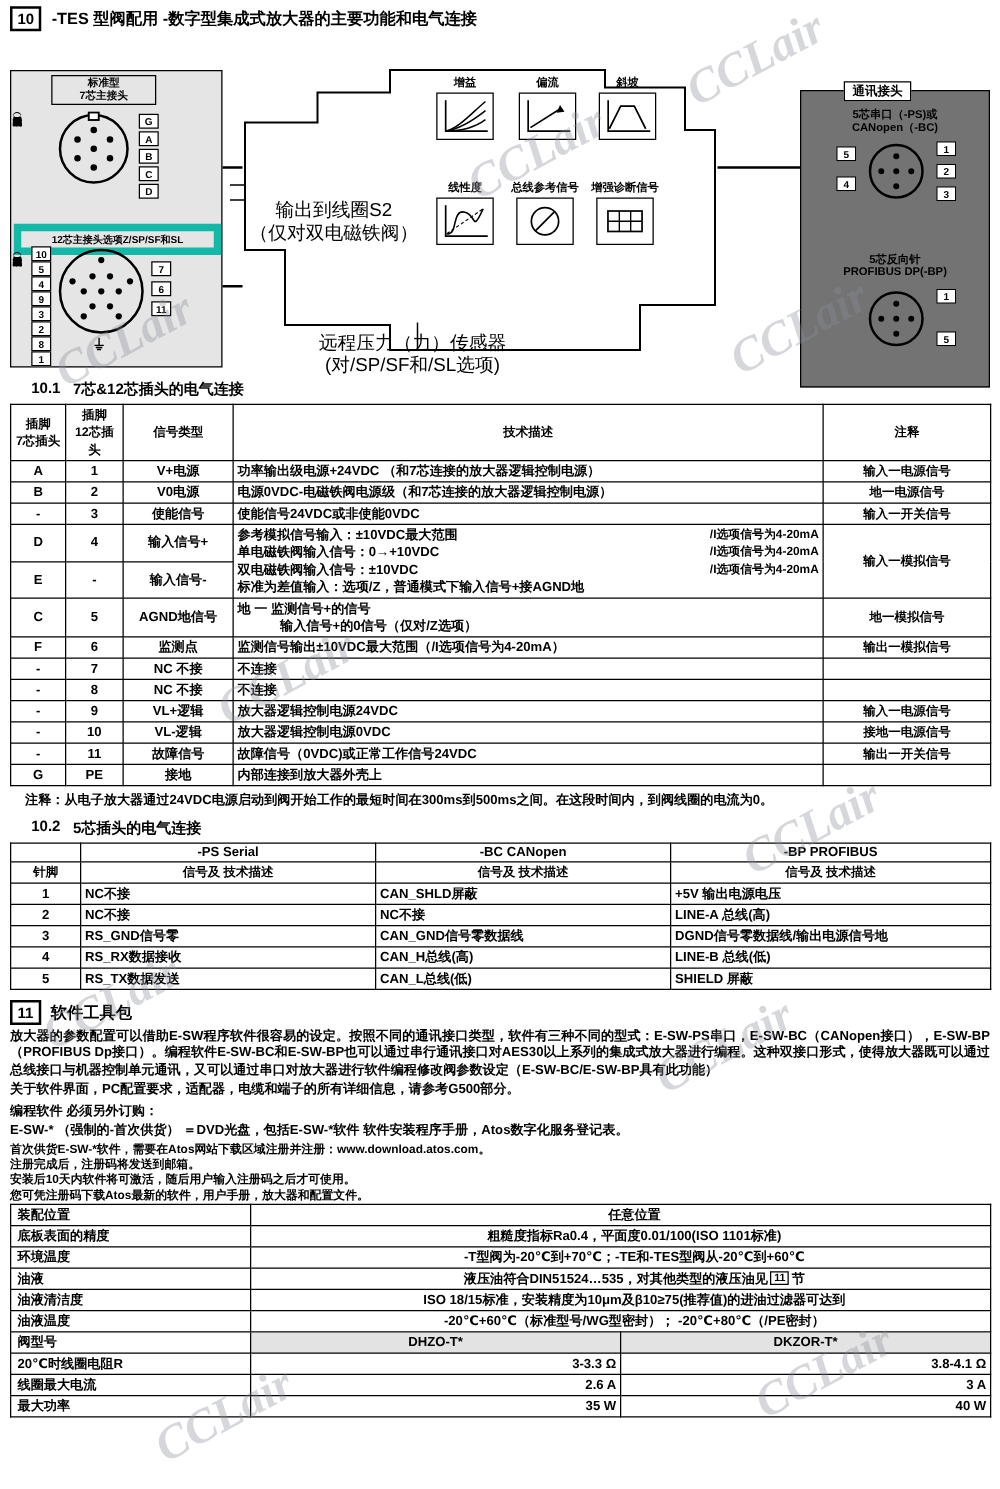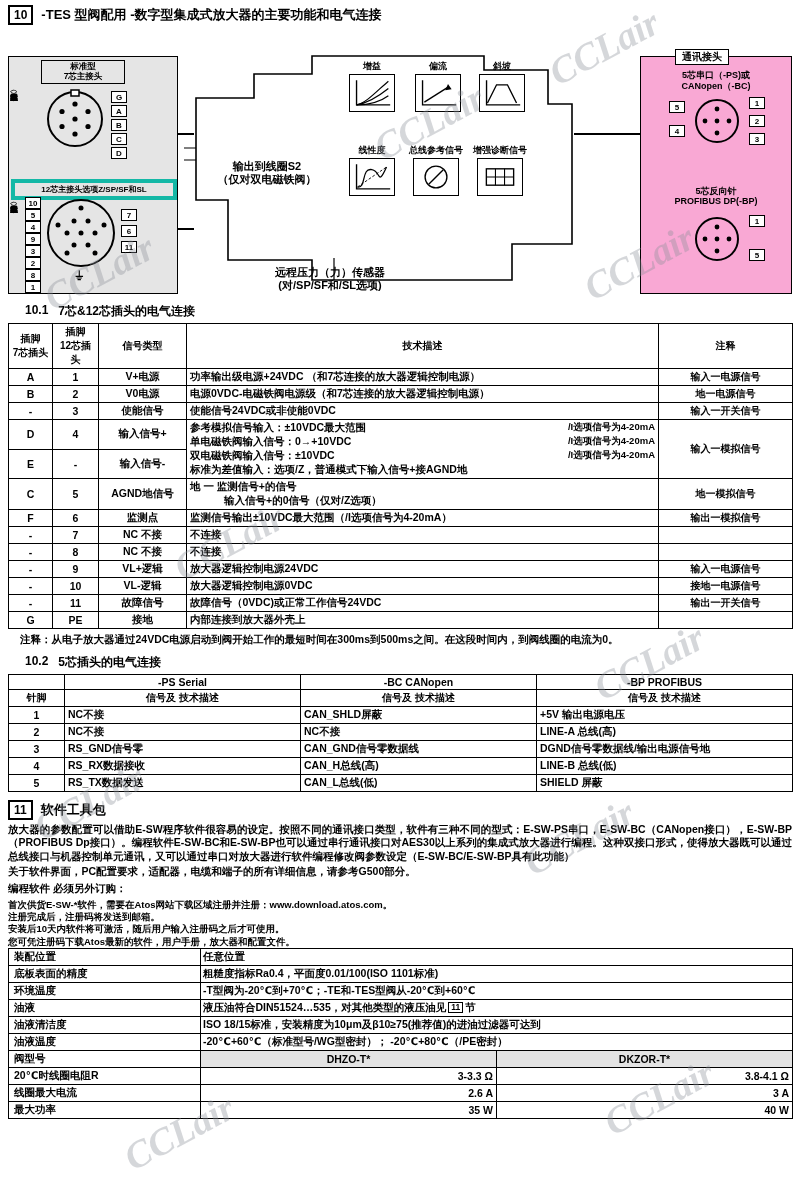--- a/index.html
+++ b/index.html
@@ -15,33 +15,33 @@
   .sec-title { font-weight:bold; font-size:13px; }
   .subsec { display:flex; gap:10px; font-weight:bold; font-size:12px; margin:7px 17px 3px; }
 
   
   .diagram { position:relative; height:268px; }
   .conn-box { position:absolute; left:0; top:28px; width:170px; height:238px; border:1.5px solid #000; background:#e5e5e5; }
   .c7title { position:absolute; top:3px; left:32px; width:84px; border:1px solid #000; font-size:8.5px; font-weight:bold; text-align:center; padding:1px 0; line-height:1.15; }
   .vtext { position:absolute; writing-mode:vertical-rl; text-orientation:upright; font-size:7.5px; font-weight:bold; line-height:1; }
   .pinbox { position:absolute; width:16px; height:12px; border:1px solid #000; font-size:8px; font-weight:bold;
             display:flex; align-items:center; justify-content:center; background:#fff; }
-  .c12title { position:absolute; top:122px; left:2px; width:166px; border:4px solid #14b8a6; font-size:8px; font-weight:bold; text-align:center; padding:1px 0; }
+  .c12title { position:absolute; top:122px; left:2px; width:166px; border:6px solid #14b8a6; font-size:8px; font-weight:bold; text-align:center; padding:1px 0; }
   .pe-sym { position:absolute; font-size:12px; font-weight:bold; }
 
   .amp-svg { position:absolute; left:176px; top:20px; }
   .hline { position:absolute; height:1.5px; background:#000; }
 
   .blk { position:absolute; width:60px; text-align:center; }
   .blk-label { font-size:9px; font-weight:bold; line-height:1.1; margin-bottom:2px; }
   .blk-icon { width:46px; height:38px; border:1.5px solid #000; margin:0 auto; display:flex; align-items:center; justify-content:center; background:#fff; }
 
-  .amp-note { position:absolute; font-size:11px; font-weight:bold; text-align:center; line-height:1.2; }
-
-  .comm-box { position:absolute; left:632px; top:28px; width:152px; height:238px; border:1.5px solid #000; background:#f9a8d4; }
+  .amp-note { position:absolute; font-size:15px; font-weight:normal; text-align:center; line-height:1.2; }
+
+  .comm-box { position:absolute; left:632px; top:44px; width:152px; height:238px; border:1.5px solid #000; background:#737373; }
   .comm-title { position:absolute; top:-8px; left:34px; border:1px solid #000; background:#fff; font-size:10px; font-weight:bold; padding:0 6px; }
   .comm-line { position:absolute; width:100%; text-align:center; font-size:9px; font-weight:bold; }
 
   
   table { border-collapse:collapse; width:100%; table-layout:fixed; }
   td,th { border:1px solid #000; font-size:10.5px; font-weight:bold; padding:1px 3px; vertical-align:middle; overflow:hidden; }
   th { font-size:10px; text-align:center; }
   .tc { text-align:center; }
   .desc-flex { display:flex; justify-content:space-between; gap:4px; }
   .desc-flex .r { white-space:nowrap; font-size:9.5px; }
@@ -51,21 +51,21 @@
   .t2 th.proto { font-size:10.5px; }
   .t2 td { height:15px; }
 
   .para { font-size:10.5px; font-weight:bold; line-height:1.28; text-align:justify; margin-bottom:2px; }
   .sw-line { font-size:10.5px; font-weight:bold; margin-top:1px; }
   .sw-note { font-size:9.5px; font-weight:bold; line-height:1.3; }
   .order-head { font-size:10.5px; font-weight:bold; margin-top:3px; }
 
   .t3 td { height:17px; }
   .t3 .k { padding-left:5px; }
-  .t3 .v { padding-left:2px; }
+  .t3 .v { padding-left:25px;text-align:center; }
   .model { text-align:center; background:#e3e3e3; }
   .tc2 { text-align:right; }
   .inline-box { display:inline-block; border:1px solid #000; font-size:8.5px; line-height:1; padding:0 2px; margin:0 2px; vertical-align:1px; }
 
   svg { display:block; }
 </style>
 </head>
 <body>
 
 <div class="page">
@@ -449,20 +449,25 @@
   </tbody>
     </table>
 
   <div class="sec-head" style="margin-top:8px">
     <span class="sec-num">11</span>
     <span class="sec-title">软件工具包</span>
   </div>
   <div class="para">放大器的参数配置可以借助E-SW程序软件很容易的设定。按照不同的通讯接口类型，软件有三种不同的型式：E-SW-PS串口，E-SW-BC（CANopen接口），E-SW-BP（PROFIBUS Dp接口）。编程软件E-SW-BC和E-SW-BP也可以通过串行通讯接口对AES30以上系列的集成式放大器进行编程。这种双接口形式，使得放大器既可以通过总线接口与机器控制单元通讯，又可以通过串口对放大器进行软件编程修改阀参数设定（E-SW-BC/E-SW-BP具有此功能）</div>
   <div class="para">关于软件界面，PC配置要求，适配器，电缆和端子的所有详细信息，请参考G500部分。</div>
   <div class="order-head">编程软件  必须另外订购：</div>
+  <div class="sw-line">
+    <span>E-SW-*</span>
+    <span>（强制的-首次供货）</span>
+    <span>＝DVD光盘，包括E-SW-*软件 软件安装程序手册，Atos数字化服务登记表。</span>
+  </div>
   <div class="sw-note" style="margin-top:3px">首次供货E-SW-*软件，需要在Atos网站下载区域注册并注册：www.download.atos.com。</div>
   <div class="sw-note">注册完成后，注册码将发送到邮箱。</div>
   <div class="sw-note">安装后10天内软件将可激活，随后用户输入注册码之后才可使用。</div>
   <div class="sw-note">您可凭注册码下载Atos最新的软件，用户手册，放大器和配置文件。</div>
 
 
   <table class="t3">
     <colgroup>
         <col style="width:192px">
         <col style="width:296px">

